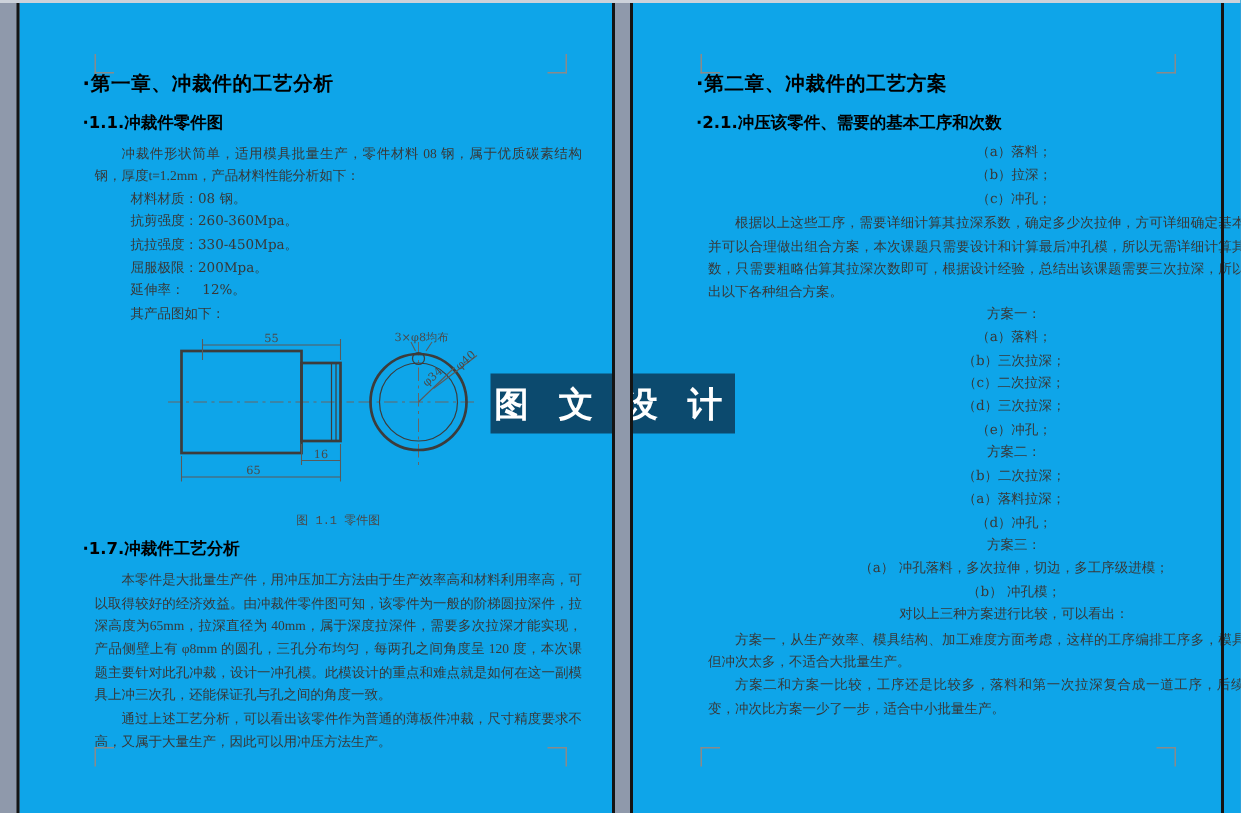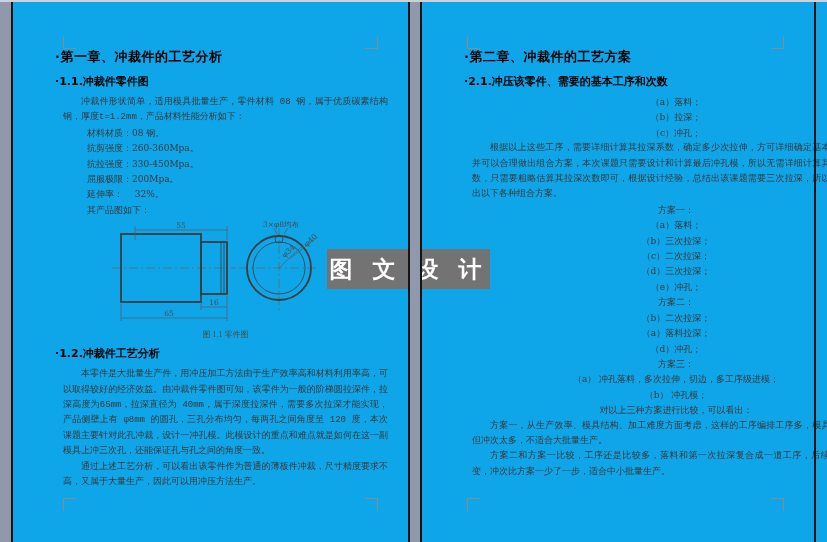--- a/index.html
+++ b/index.html
@@ -42,44 +42,44 @@
     margin:0 0 8px -8px;letter-spacing:0.5px;
     font-family:"DejaVu Sans",sans-serif;
   }
   h2.doc{
     font-size:11px;line-height:15px;font-weight:bold;color:#000;
     margin:0 0 6px -8px;
     font-family:"DejaVu Sans",sans-serif;
   }
   .body-text{
     font-size:9px;line-height:15.4px;color:#383838;margin:0;
-    text-align:justify;font-family:Liberation Mono, monospace;
+    text-align:justify;font-family:Liberation Serif, serif;
   }
   .indent{text-indent:18px;}
   .props{margin:0 0 0 24px;}
   .props div, .list div{
     font-size:9px;line-height:15.4px;color:#383838;
     font-family:"DejaVu Serif",serif;white-space:pre;
   }
   .list{margin-left:22px;text-align:center;}
   .figure{margin-top:2px;}
   .figure svg{display:block;margin-left:46px;}
   .caption{
-    font-size:8px;color:#4a4a4a;text-align:center;margin-top:5px;
-    font-family:Liberation Serif, serif;
+    font-size:8px;color:#4a4a4a;text-align:center;margin-top:17px;
+    font-family:Liberation Mono, monospace;
   }
   .drw{stroke:#3c3c3c;fill:none;}
   .thick{stroke-width:1.8;}
   .thin{stroke-width:0.8;}
   .dim{stroke:#5a5a5a;stroke-width:0.7;}
   .cl{stroke:#666;stroke-width:0.7;stroke-dasharray:9 3 2 3;}
   .dtext{font-size:7.5px;fill:#4a4a4a;font-family:"DejaVu Serif",serif;}
   .watermark{
     position:absolute;left:327px;top:249px;width:163px;height:40px;
-    background:#737373;color:#fff;z-index:6;
+    background:#0c4a6e;color:#fff;z-index:6;
     display:flex;align-items:center;justify-content:center;
     font-size:23px;font-weight:bold;letter-spacing:6px;
     font-family:"DejaVu Serif",serif;
   }
 </style>
 </head>
 <body>
 
 <div class="top-edge"></div>
 
@@ -90,21 +90,21 @@
   <div class="cm br"></div>
   <div class="content">
     <h1 class="doc">·第一章、冲裁件的工艺分析</h1>
     <h2 class="doc">·1.1.冲裁件零件图</h2>
     <p class="body-text indent">冲裁件形状简单，适用模具批量生产，零件材料 08 钢，属于优质碳素结构钢，厚度t=1.2mm，产品材料性能分析如下：</p>
     <div class="props">
       <div>材料材质：08 钢。</div>
       <div>抗剪强度：260-360Mpa。</div>
       <div>抗拉强度：330-450Mpa。</div>
       <div>屈服极限：200Mpa。</div>
-      <div>延伸率：　 32%。</div>
+      <div>延伸率：　 12%。</div>
       <div>其产品图如下：</div>
     </div>
     <div class="figure">
       <svg width="250" height="104" viewBox="0 0 250 104">
 
         <line class="cl" x1="3" y1="48" x2="127" y2="48"></line>
         <rect class="drw thick" x="12" y="14" width="80" height="68"></rect>
         <rect class="drw thick" x="92" y="22" width="26" height="52"></rect>
         <line class="drw thin" x1="112" y1="22" x2="112" y2="74"></line>
         <line class="drw thin" x1="115" y1="22" x2="115" y2="74"></line>
@@ -131,21 +131,21 @@
         <line class="dim" x1="165" y1="8" x2="168" y2="14"></line>
         <line class="dim" x1="179" y1="8" x2="175" y2="14"></line>
         <text class="dtext" x="172" y="7" text-anchor="middle">3×φ8均布</text>
         <line class="dim" x1="170" y1="48" x2="194" y2="25"></line>
         <text class="dtext" x="181" y="33" text-anchor="middle" transform="rotate(-42 181 33)">φ34</text>
         <line class="dim" x1="180" y1="39" x2="209" y2="17"></line>
         <text class="dtext" x="203" y="22" text-anchor="middle" transform="rotate(-42 203 22)">φ40</text>
       </svg>
       <div class="caption">图 1.1 零件图</div>
     </div>
-    <h2 class="doc" style="margin-top:6px;">·1.2.冲裁件工艺分析</h2>
+    <h2 class="doc" style="margin-top:6px;">·1.7.冲裁件工艺分析</h2>
     <p class="body-text indent">本零件是大批量生产件，用冲压加工方法由于生产效率高和材料利用率高，可以取得较好的经济效益。由冲裁件零件图可知，该零件为一般的阶梯圆拉深件，拉深高度为65mm，拉深直径为 40mm，属于深度拉深件，需要多次拉深才能实现，产品侧壁上有 φ8mm 的圆孔，三孔分布均匀，每两孔之间角度呈 120 度，本次课题主要针对此孔冲裁，设计一冲孔模。此模设计的重点和难点就是如何在这一副模具上冲三次孔，还能保证孔与孔之间的角度一致。</p>
     <p class="body-text indent">通过上述工艺分析，可以看出该零件作为普通的薄板件冲裁，尺寸精度要求不高，又属于大量生产，因此可以用冲压方法生产。</p>
   </div>
 </div>
 
 <div class="page page-right">
   <div class="cm tl"></div>
   <div class="cm tr"></div>
   <div class="cm bl"></div>
   <div class="cm br"></div>

